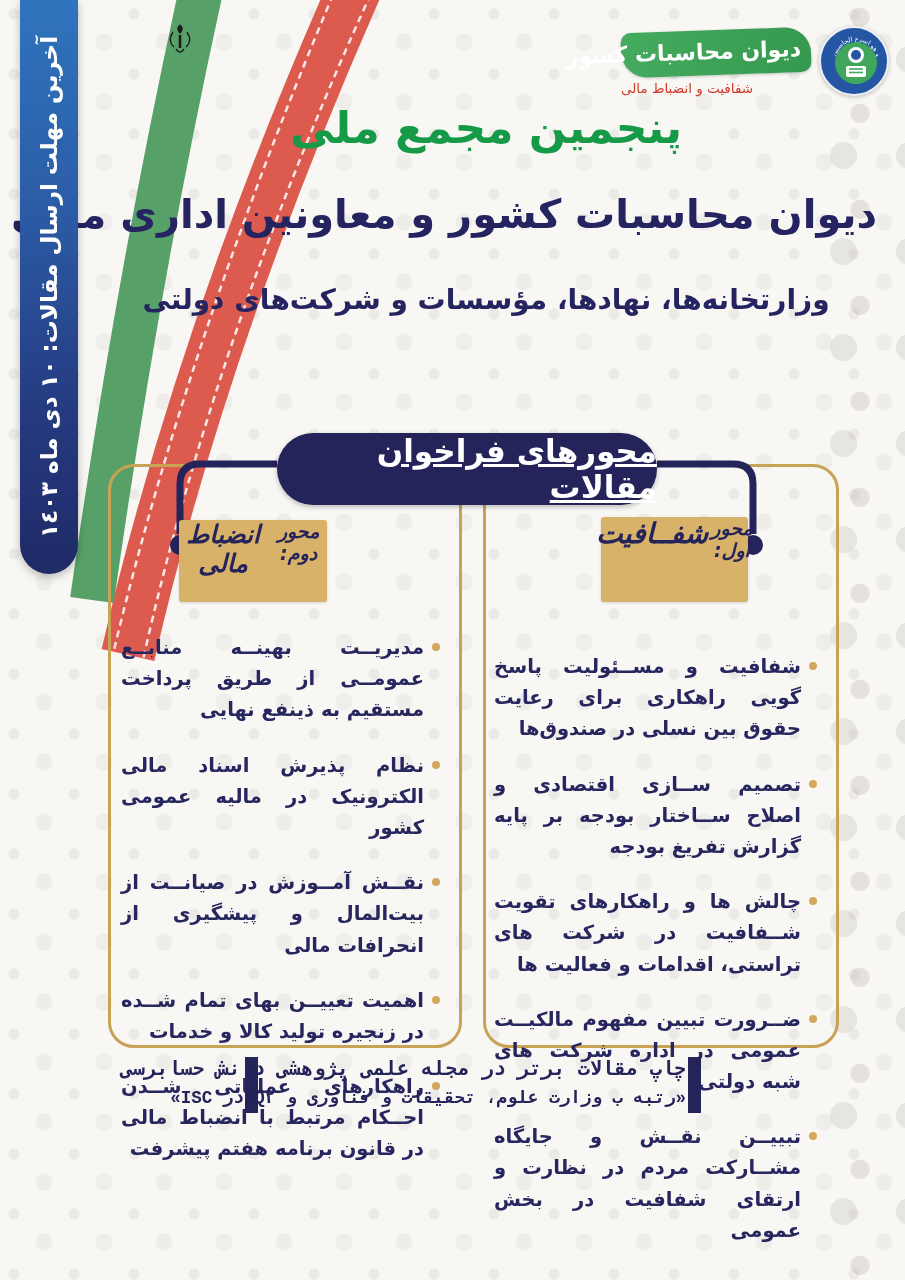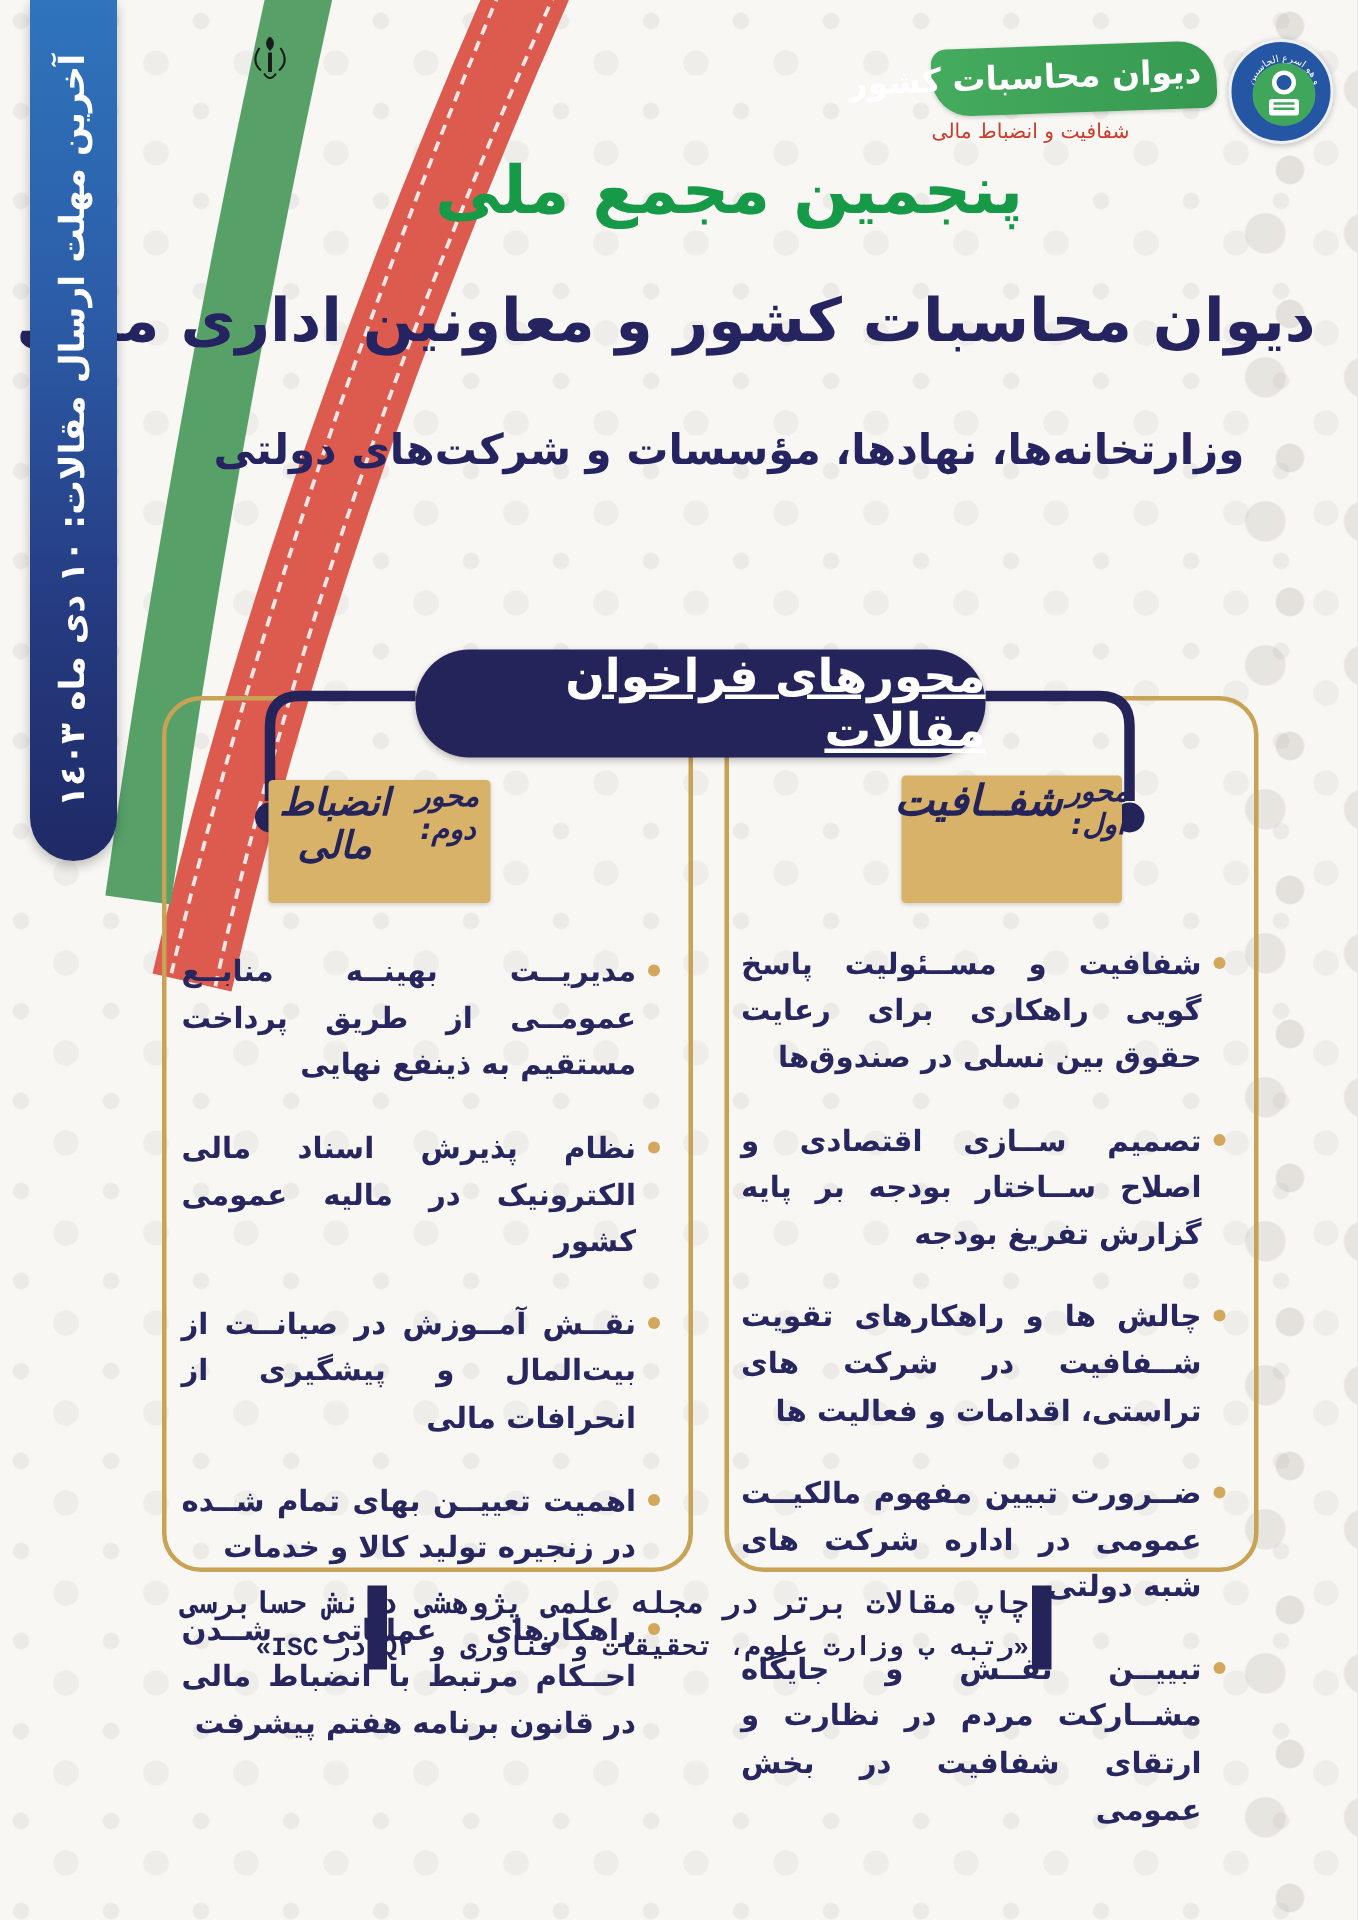--- a/index.html
+++ b/index.html
@@ -70,21 +70,21 @@
     box-shadow:0 1px 3px rgba(0,0,0,.15);
     font-style:italic;
   }
   .axis-header .axis-label{font-size:19px;font-weight:bold;}
   .axis-header .axis-title{font-size:28px;font-weight:800;}
   .header-right{left:601px;top:517px;width:147px;height:85px;}
   .header-left{left:179px;top:520px;width:148px;height:82px;}
   .header-left .axis-title{font-size:25px;}
   
   .topic-list{position:absolute;z-index:2;color:#27265e;}
-  .list-right{left:494px;top:627px;width:324px;}
+  .list-right{left:494px;top:651px;width:324px;}
   .list-left{left:121px;top:632px;width:320px;}
   .topic-item{
     position:relative;padding-right:17px;margin-bottom:24px;
     font-size:19.5px;font-weight:600;line-height:1.6;text-align:justify;text-align-last:right;
   }
   .topic-item .dot{
     position:absolute;right:1px;top:11px;width:8px;height:8px;border-radius:50%;background:#d3a75c;
   }
   
   .journal{position:absolute;left:0;top:1054px;width:905px;z-index:2;}

